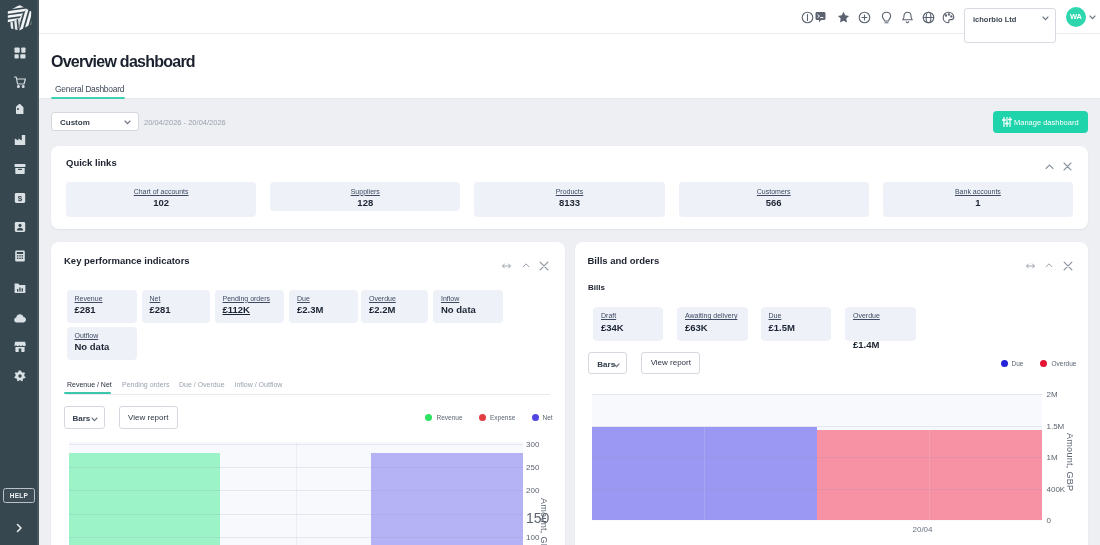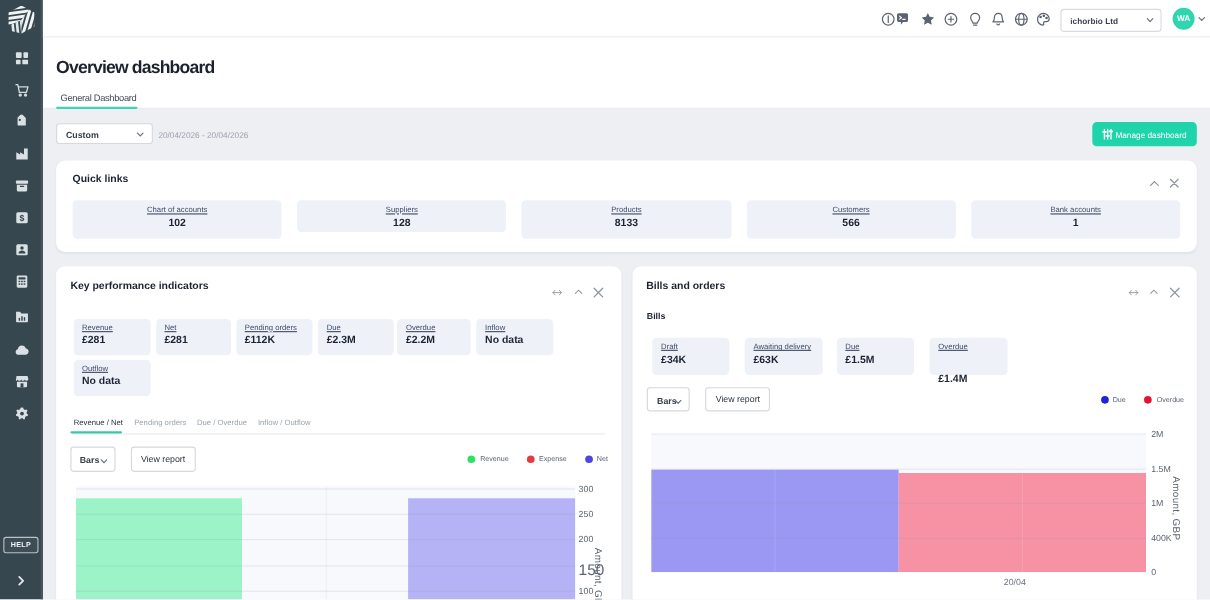--- a/index.html
+++ b/index.html
@@ -197,21 +197,21 @@
     <svg class="abs" style="left:941.5px; top:10.5px;" width="13" height="13" viewBox="0 0 13 13">
       <g fill="none" stroke="#5b6370" stroke-width="1.1" stroke-linecap="round" stroke-linejoin="round">
         <path d="M6.5 1.2 C9.4 1.2 11.8 3.3 11.8 6 C11.8 7.7 10.6 8.6 9.3 8.6 H8 C7.2 8.6 6.7 9.1 6.7 9.8 C6.7 10.3 6.9 10.5 6.9 10.9 C6.9 11.4 6.6 11.8 6 11.8 C3.3 11.6 1.2 9.3 1.2 6.5 C1.2 3.6 3.6 1.2 6.5 1.2 Z"></path>
         <circle cx="4" cy="4.5" r="0.65" fill="#5b6370"></circle>
         <circle cx="7" cy="3.4" r="0.65" fill="#5b6370"></circle>
         <circle cx="9.4" cy="5.4" r="0.65" fill="#5b6370"></circle>
       </g>
     </svg>
   </div>
 
-<div class="abs" style="left:964px; top:8px; width:92px; height:21px; background:#fff; border:1px solid #d8dae1; border-radius:3px;">
+<div class="abs" style="left:964px; top:8px; width:92px; height:35px; background:#fff; border:1px solid #d8dae1; border-radius:3px;">
   <span class="abs" style="left:8px; top:5.5px; font-size:7.5px; font-weight:bold; color:#3a4350;">ichorbio Ltd</span>
   <svg class="abs" style="right:6px; top:7px;" width="7" height="5" viewBox="0 0 7 5">
       <path d="M1 1 L3.5 3.6 L6 1" fill="none" stroke="#6b7280" stroke-width="1.1" stroke-linecap="round"></path>
     </svg>
 </div>
 
 <div class="abs" style="left:1066px; top:7px; width:20px; height:20px; border-radius:50%; background:#2ed6ae; color:#fff; font-size:7.5px; font-weight:bold; text-align:center; line-height:20px;">WA</div>
 <svg class="abs" style="left:1089px; top:15px;" width="7" height="5" viewBox="0 0 7 5">
     <path d="M1 1 L3.5 3.6 L6 1" fill="none" stroke="#6b7280" stroke-width="1.1" stroke-linecap="round"></path>
   </svg>
@@ -283,21 +283,21 @@
       <div class="kbox" style="left:15.5px; top:47.5px; width:70px; height:33px;">
         <span class="lbl" style="margin:5px 0 0 8px;">Revenue</span>
         <span class="val" style="margin:2px 0 0 8px;">£281</span>
       </div>
       <div class="kbox" style="left:90.5px; top:47.5px; width:68px; height:33px;">
         <span class="lbl" style="margin:5px 0 0 8px;">Net</span>
         <span class="val" style="margin:2px 0 0 8px;">£281</span>
       </div>
       <div class="kbox" style="left:163.5px; top:47.5px; width:69.5px; height:33px;">
         <span class="lbl" style="margin:5px 0 0 8px;">Pending orders</span>
-        <span class="val" style="margin:2px 0 0 8px;">£112K</span>
+        <span class="val" style="margin:2px 0 0 8px;text-decoration:underline;">£112K</span>
       </div>
       <div class="kbox" style="left:238px; top:47.5px; width:68.5px; height:33px;">
         <span class="lbl" style="margin:5px 0 0 8px;">Due</span>
         <span class="val" style="margin:2px 0 0 8px;">£2.3M</span>
       </div>
       <div class="kbox" style="left:310px; top:47.5px; width:67px; height:33px;">
         <span class="lbl" style="margin:5px 0 0 8px;">Overdue</span>
         <span class="val" style="margin:2px 0 0 8px;">£2.2M</span>
       </div>
       <div class="kbox" style="left:382px; top:47.5px; width:70px; height:33px;">

